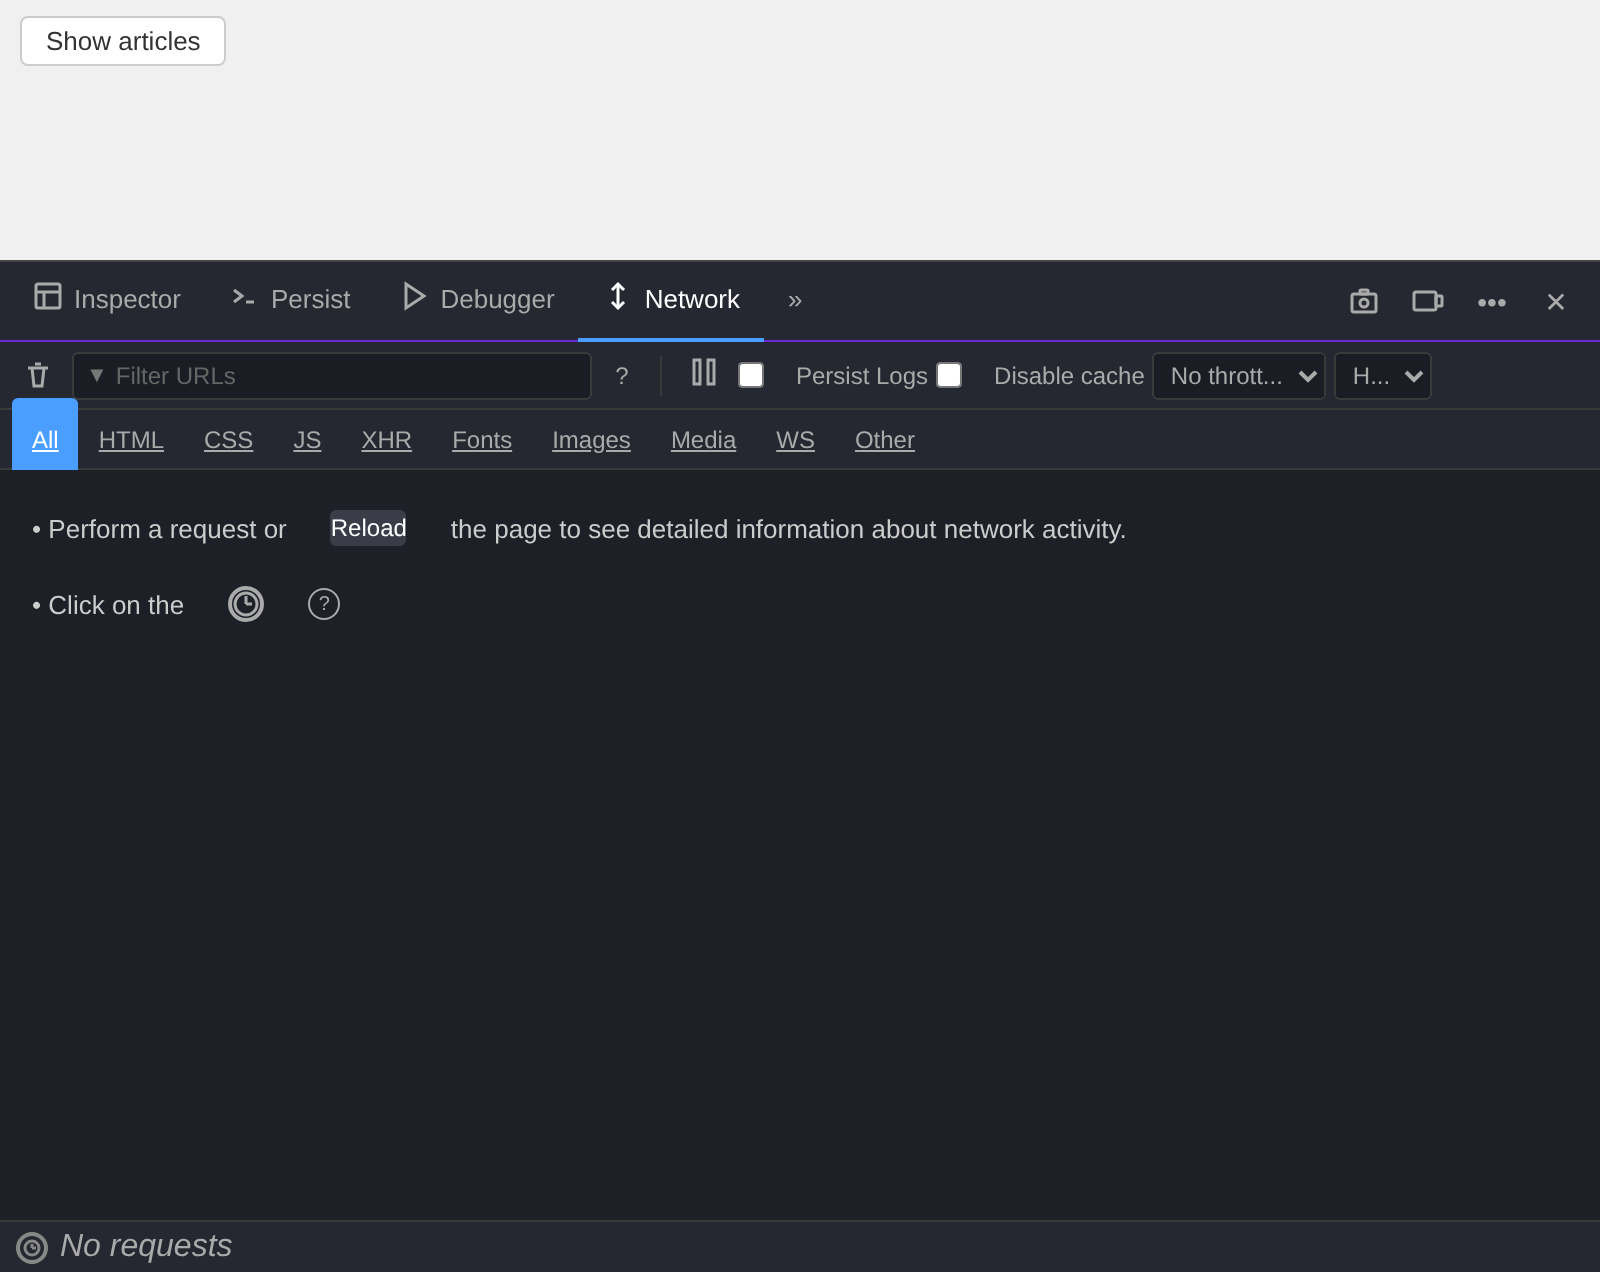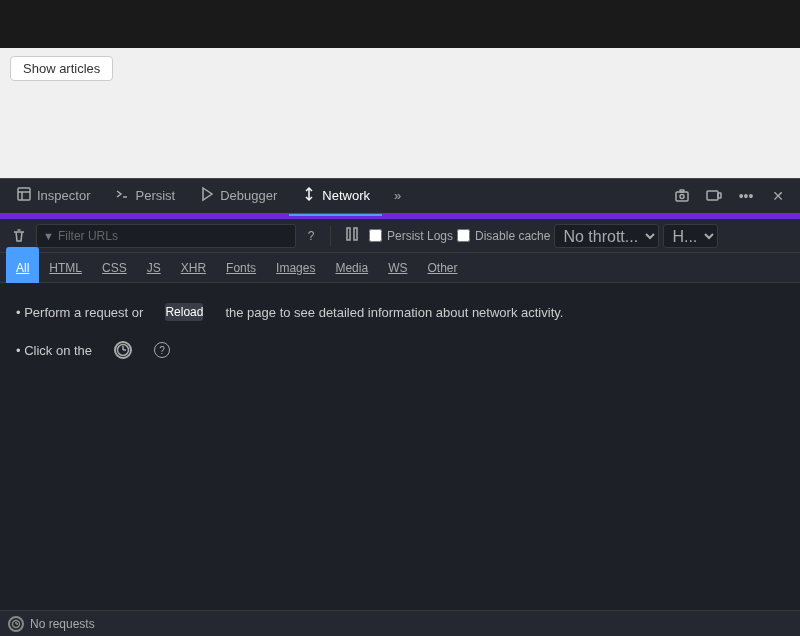--- a/index.html
+++ b/index.html
@@ -16,21 +16,20 @@
     }
 
     
     .browser-top {
       background: #f0f0f0;
       height: 130px;
       flex-shrink: 0;
       display: flex;
       align-items: flex-start;
       padding: 8px 10px;
-      margin-top: 48px;
     }
 
     .show-articles-btn {
       background: #fff;
       border: 1px solid #ccc;
       border-radius: 4px;
       padding: 4px 12px;
       font-size: 13px;
       cursor: pointer;
       color: #333;
@@ -43,21 +42,21 @@
       flex-direction: column;
       background: #1e2027;
       border-top: 1px solid #444;
     }
 
     
     .tab-bar {
       display: flex;
       align-items: center;
       background: #252830;
-      border-bottom: 6px solid #6d28d9;
+      border-bottom: 1px solid #6d28d9;
       height: 40px;
       flex-shrink: 0;
       padding: 0 4px;
     }
 
     .tab-bar-left {
       display: flex;
       align-items: center;
       gap: 0;
       flex: 1;
@@ -189,39 +188,39 @@
       border: none;
       color: #aaa;
       cursor: pointer;
       font-size: 13px;
       padding: 0 4px;
     }
 
     .checkbox-label {
       display: flex;
       align-items: center;
-      gap: 5px;
+      gap: 16px;
       color: #aaa;
       font-size: 12px;
       cursor: pointer;
       white-space: nowrap;
     }
 
     .checkbox-label input[type="checkbox"] {
       width: 13px;
       height: 13px;
       cursor: pointer;
     }
 
     .throttle-select {
       background: #1a1d24;
       border: 1px solid #3a3a3a;
       border-radius: 3px;
       color: #aaa;
-      font-size: 16px;
+      font-size: 12px;
       padding: 2px 4px;
       cursor: pointer;
       height: 24px;
     }
 
     
     .filter-tabs {
       display: flex;
       align-items: center;
       background: #252830;
@@ -320,21 +319,22 @@
       height: 16px;
       border-radius: 50%;
       border: 2px solid #888;
       display: flex;
       align-items: center;
       justify-content: center;
     }
 
     .status-text {
       color: #aaa;
-      font-size: 12px;
+      font-size: 16px;
+      font-style: italic;
     }
 
     
     .svg-icon {
       width: 16px;
       height: 16px;
     }
   </style>
 </head>
 <body>

